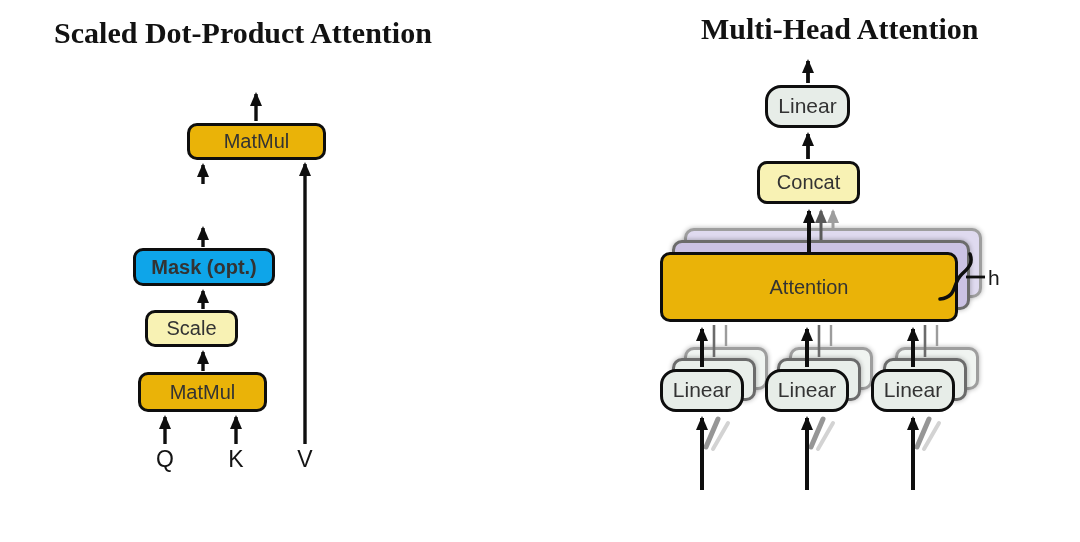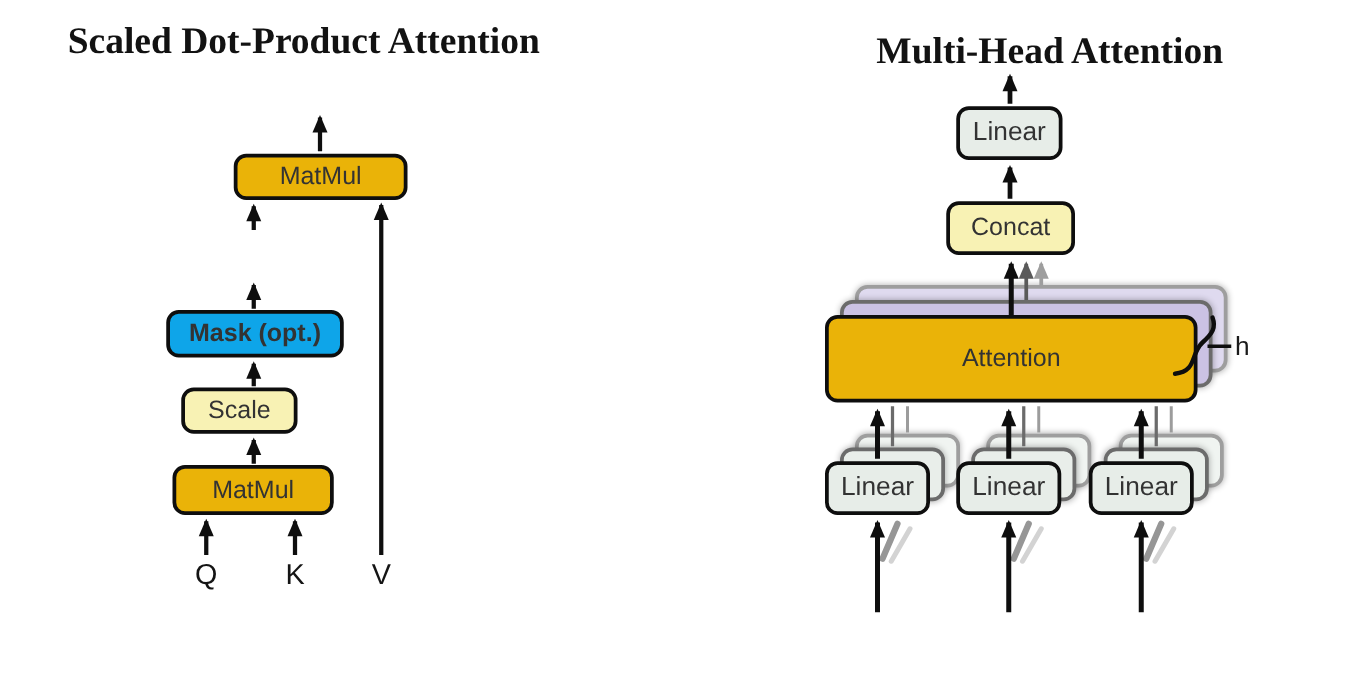--- a/index.html
+++ b/index.html
@@ -21,21 +21,21 @@
   .ghost{
     position:absolute;z-index:1;box-sizing:border-box;border-radius:10px;
     box-shadow:0 0 5px rgba(0,0,0,0.32);
   }
   .g1{border:3px solid #6b6b6b;}
   .g2{border:3px solid #9e9e9e;}
   .purple{background:#eab308;}
   .green{background:#C7E6C8;}
   .pink{background:#0ea5e9;font-weight:bold;}
   .yellow{background:#F8F2B4;}
-  .gray{background:#E7EDE8;}
+  .gray{background:#E7EDE8;border-radius:16px;}
   .io-label{
     position:absolute;z-index:5;width:44px;text-align:center;
     font-size:23px;color:#141414;
   }
   .svg-layer{position:absolute;left:0;top:0;z-index:4;}
   .svg-under{position:absolute;left:0;top:0;z-index:2;}
   .h-label{
     position:absolute;z-index:5;font-size:21px;color:#1a1a1a;
   }
 </style>
@@ -85,21 +85,21 @@
   </div>
 
   <div class="node purple" style="left:138px;top:372px;width:129px;height:40px;">
     <span>MatMul</span>
   </div>
 
   <div class="io-label" style="left:143px;top:446px;">Q</div>
   <div class="io-label" style="left:214px;top:446px;">K</div>
   <div class="io-label" style="left:283px;top:446px;">V</div>
 
-  <div class="title" style="left:701px;top:24px;width:270px;font-family:Liberation Serif, serif;">Multi-Head Attention</div>
+  <div class="title" style="left:701px;top:12px;width:270px;font-family:Liberation Serif, serif;">Multi-Head Attention</div>
 
   <div class="ghost g2" style="left:684px;top:228px;width:298px;height:70px;background:#DFDAEF;"></div>
   <div class="ghost g1" style="left:672px;top:240px;width:298px;height:70px;background:#CBC2E4;"></div>
 
   <div class="ghost g2" style="left:684px;top:347px;width:84px;height:43px;background:#F0F4F1;"></div>
   <div class="ghost g1" style="left:672px;top:358px;width:84px;height:43px;background:#E9EEEA;"></div>
   <div class="ghost g2" style="left:789px;top:347px;width:84px;height:43px;background:#F0F4F1;"></div>
   <div class="ghost g1" style="left:777px;top:358px;width:84px;height:43px;background:#E9EEEA;"></div>
   <div class="ghost g2" style="left:895px;top:347px;width:84px;height:43px;background:#F0F4F1;"></div>
   <div class="ghost g1" style="left:883px;top:358px;width:84px;height:43px;background:#E9EEEA;"></div>

